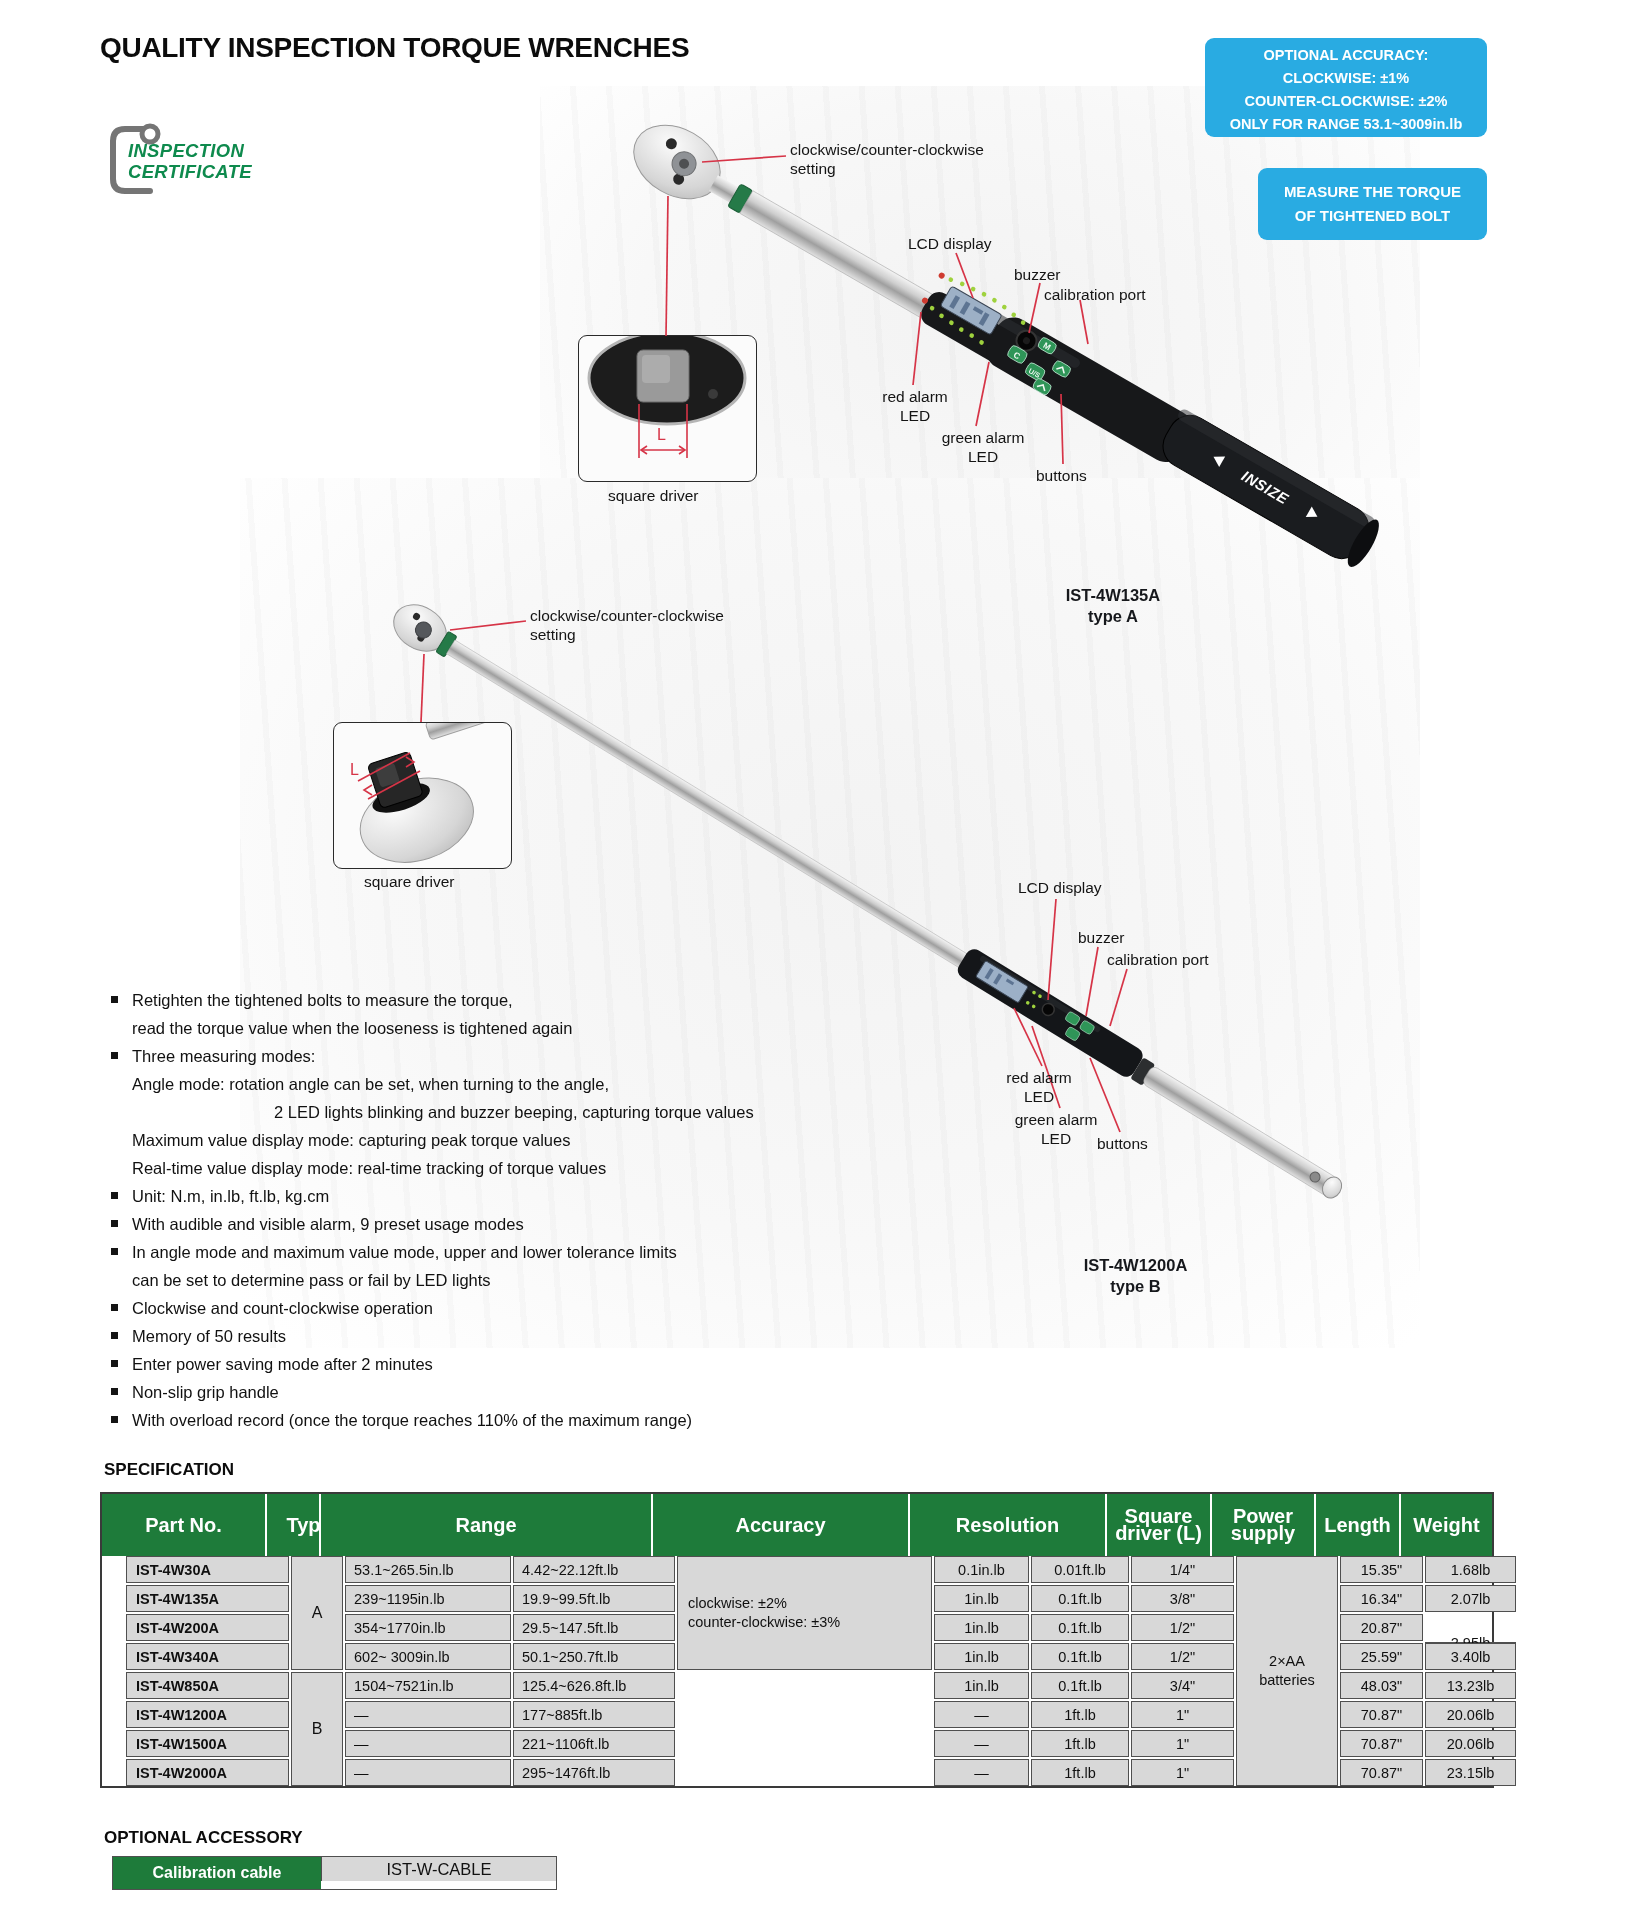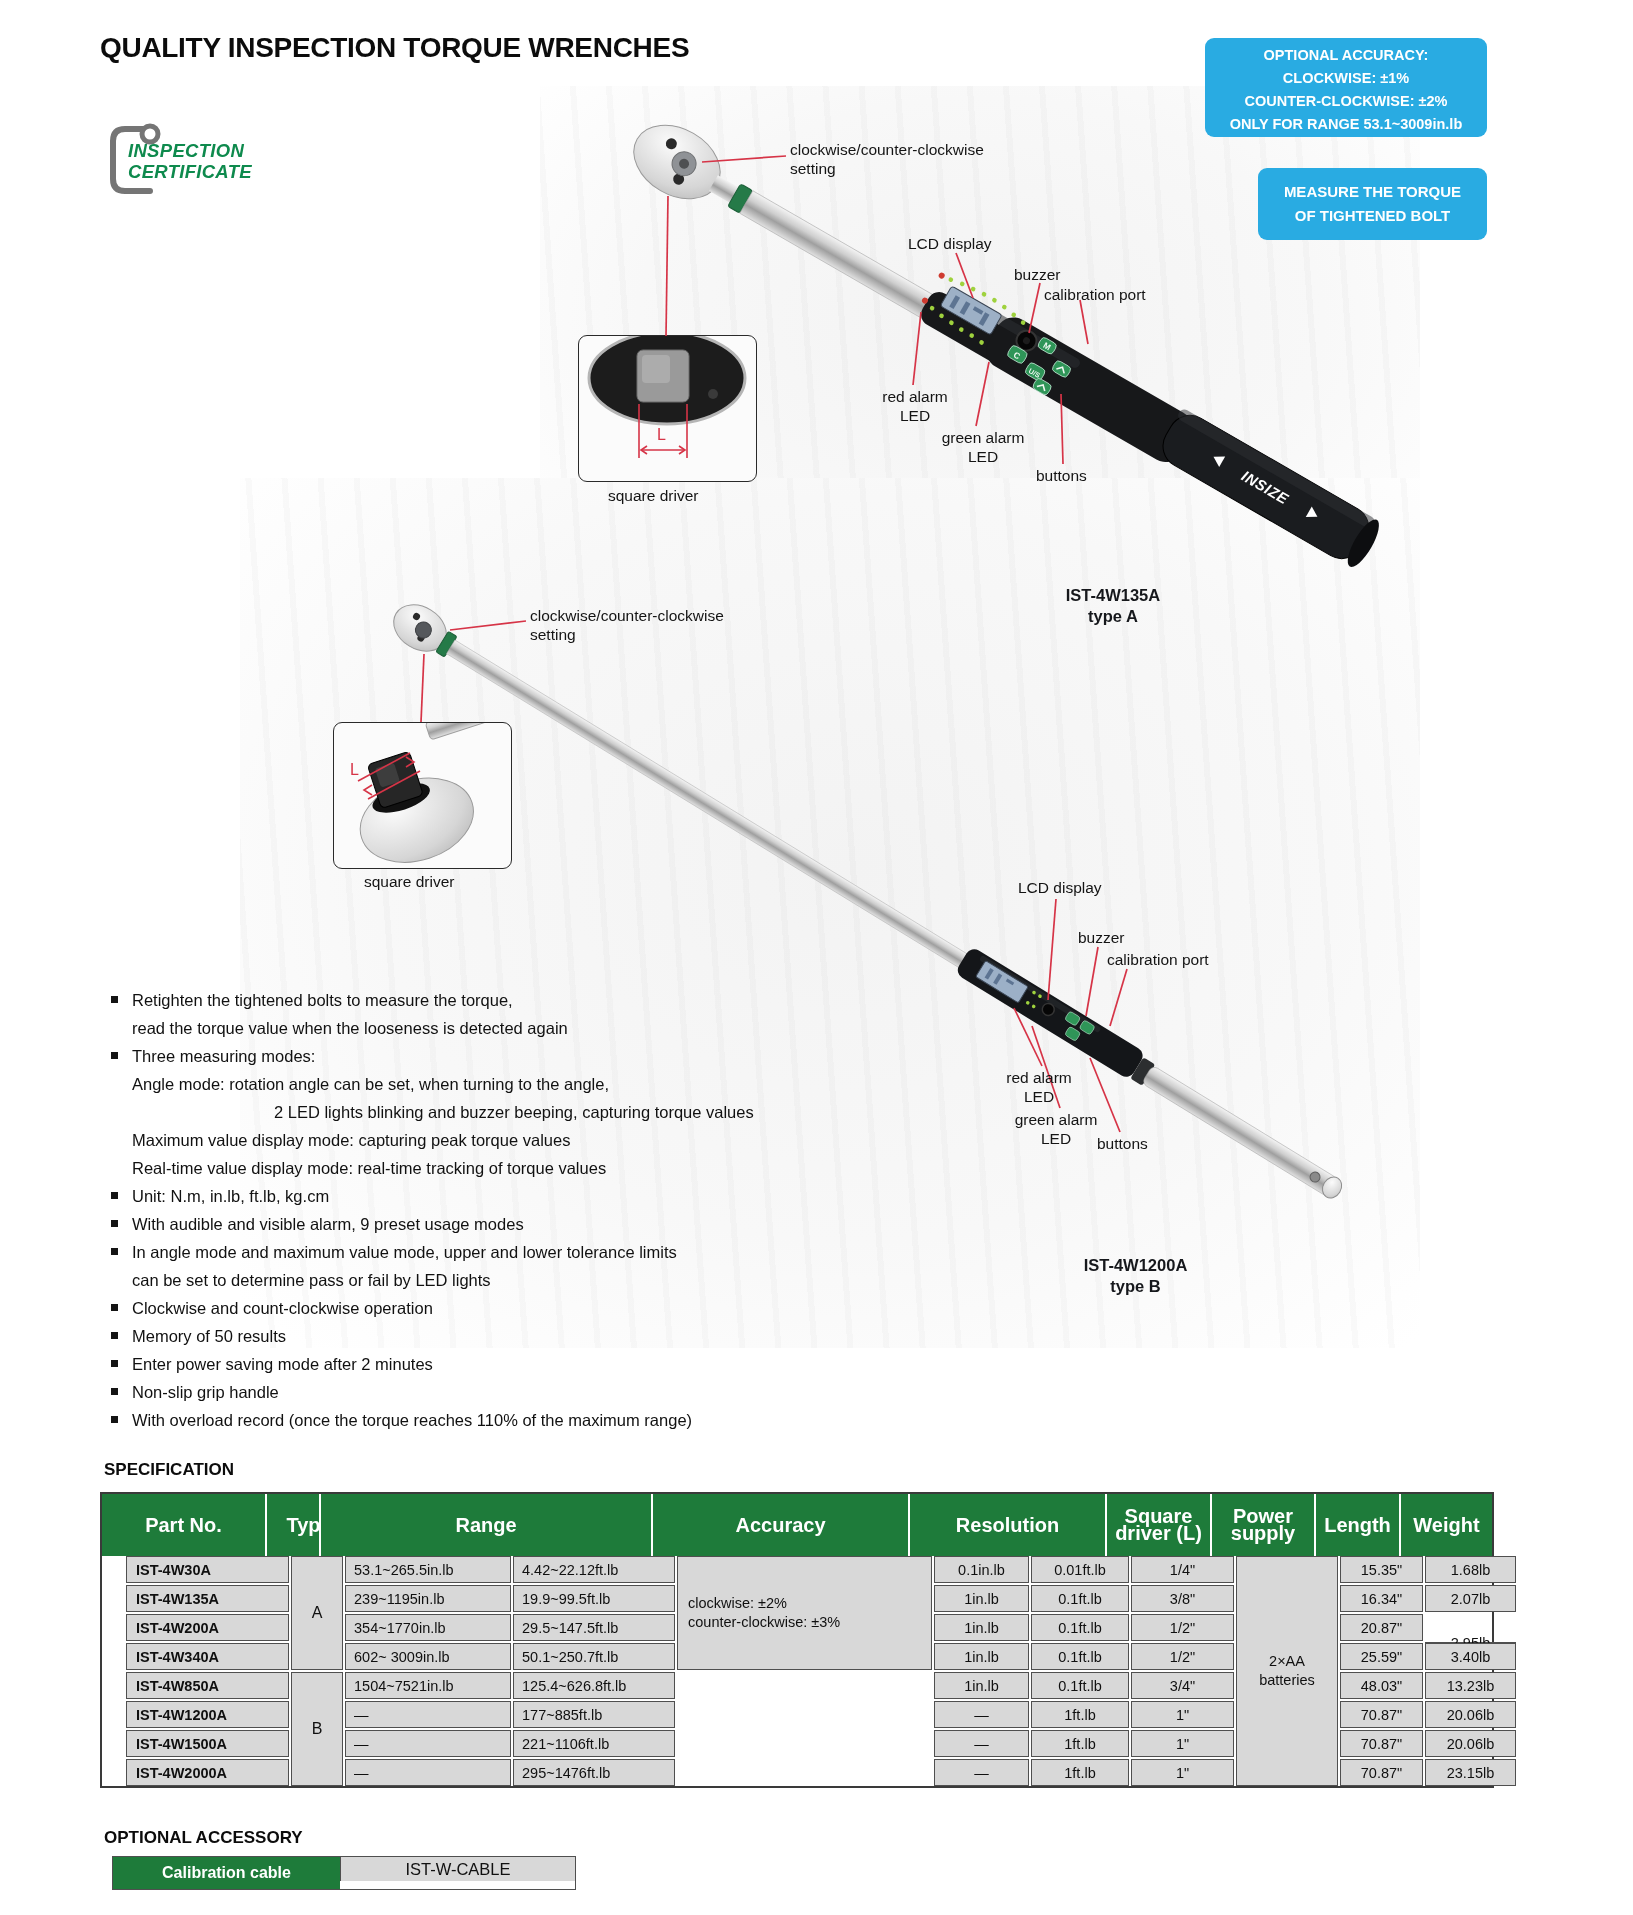--- a/index.html
+++ b/index.html
@@ -53,21 +53,21 @@
   .hcell{background:#1e7b3a;color:#fff;font-weight:bold;font-size:20px;line-height:17px;display:flex;flex-direction:column;align-items:center;justify-content:center;text-align:center;}
   .cell{background:#d8d8d8;border:1px solid #4f4f4f;box-sizing:border-box;display:flex;align-items:center;justify-content:center;font-size:14.5px;color:#101010;white-space:nowrap;}
   .cell.left{justify-content:flex-start;padding-left:8px;}
   .cell.part{font-weight:bold;justify-content:flex-start;padding-left:9px;}
   .cell.multi{flex-direction:column;align-items:flex-start;justify-content:center;padding-left:10px;line-height:19px;}
   .cell.multic{flex-direction:column;align-items:center;justify-content:center;line-height:19px;}
   .cell.typ{font-size:16px;}
 
   
   .acc-bar{position:absolute;left:112px;top:1856px;display:flex;border:1px solid #4f4f4f;}
-  .acc-green{width:227px;height:32px;background:#1e7b3a;color:#fff;font-weight:bold;font-size:16px;display:flex;align-items:center;justify-content:center;}
+  .acc-green{width:208px;height:32px;background:#1e7b3a;color:#fff;font-weight:bold;font-size:16px;display:flex;align-items:center;justify-content:center;}
   .acc-gray{width:234px;height:24px;background:#d8d8d8;color:#111;font-weight:normal;font-size:16.5px;display:flex;align-items:center;justify-content:center;border-left:1px solid #4f4f4f;}
 </style>
 </head>
 <body>
 
 <div class="page">
 
   <div class="photo-bg bg-a">
       <div class="streaks"></div>
     </div>
@@ -307,21 +307,21 @@
     <div>LED</div>
   </div>
   <div class="lbl" style="left:1097px;top:1134px;">buttons</div>
   <div class="model-lbl" style="left:1053px;top:1255px;width:165px;">
     <div>IST-4W1200A</div>
     <div>type B</div>
   </div>
 
   <div class="features">
     <div class="feat b">Retighten the tightened bolts to measure the torque,</div>
-    <div class="feat">read the torque value when the looseness is detected again</div>
+    <div class="feat">read the torque value when the looseness is tightened again</div>
     <div class="feat b">Three measuring modes:</div>
     <div class="feat">Angle mode: rotation angle can be set, when turning to the angle,</div>
     <div class="feat i2">2 LED lights blinking and buzzer beeping, capturing torque values</div>
     <div class="feat">Maximum value display mode: capturing peak torque values</div>
     <div class="feat">Real-time value display mode: real-time tracking of torque values</div>
     <div class="feat b">Unit: N.m, in.lb, ft.lb, kg.cm</div>
     <div class="feat b">With audible and visible alarm, 9 preset usage modes</div>
     <div class="feat b">In angle mode and maximum value mode, upper and lower tolerance limits</div>
     <div class="feat">can be set to determine pass or fail by LED lights</div>
     <div class="feat b">Clockwise and count-clockwise operation</div>

